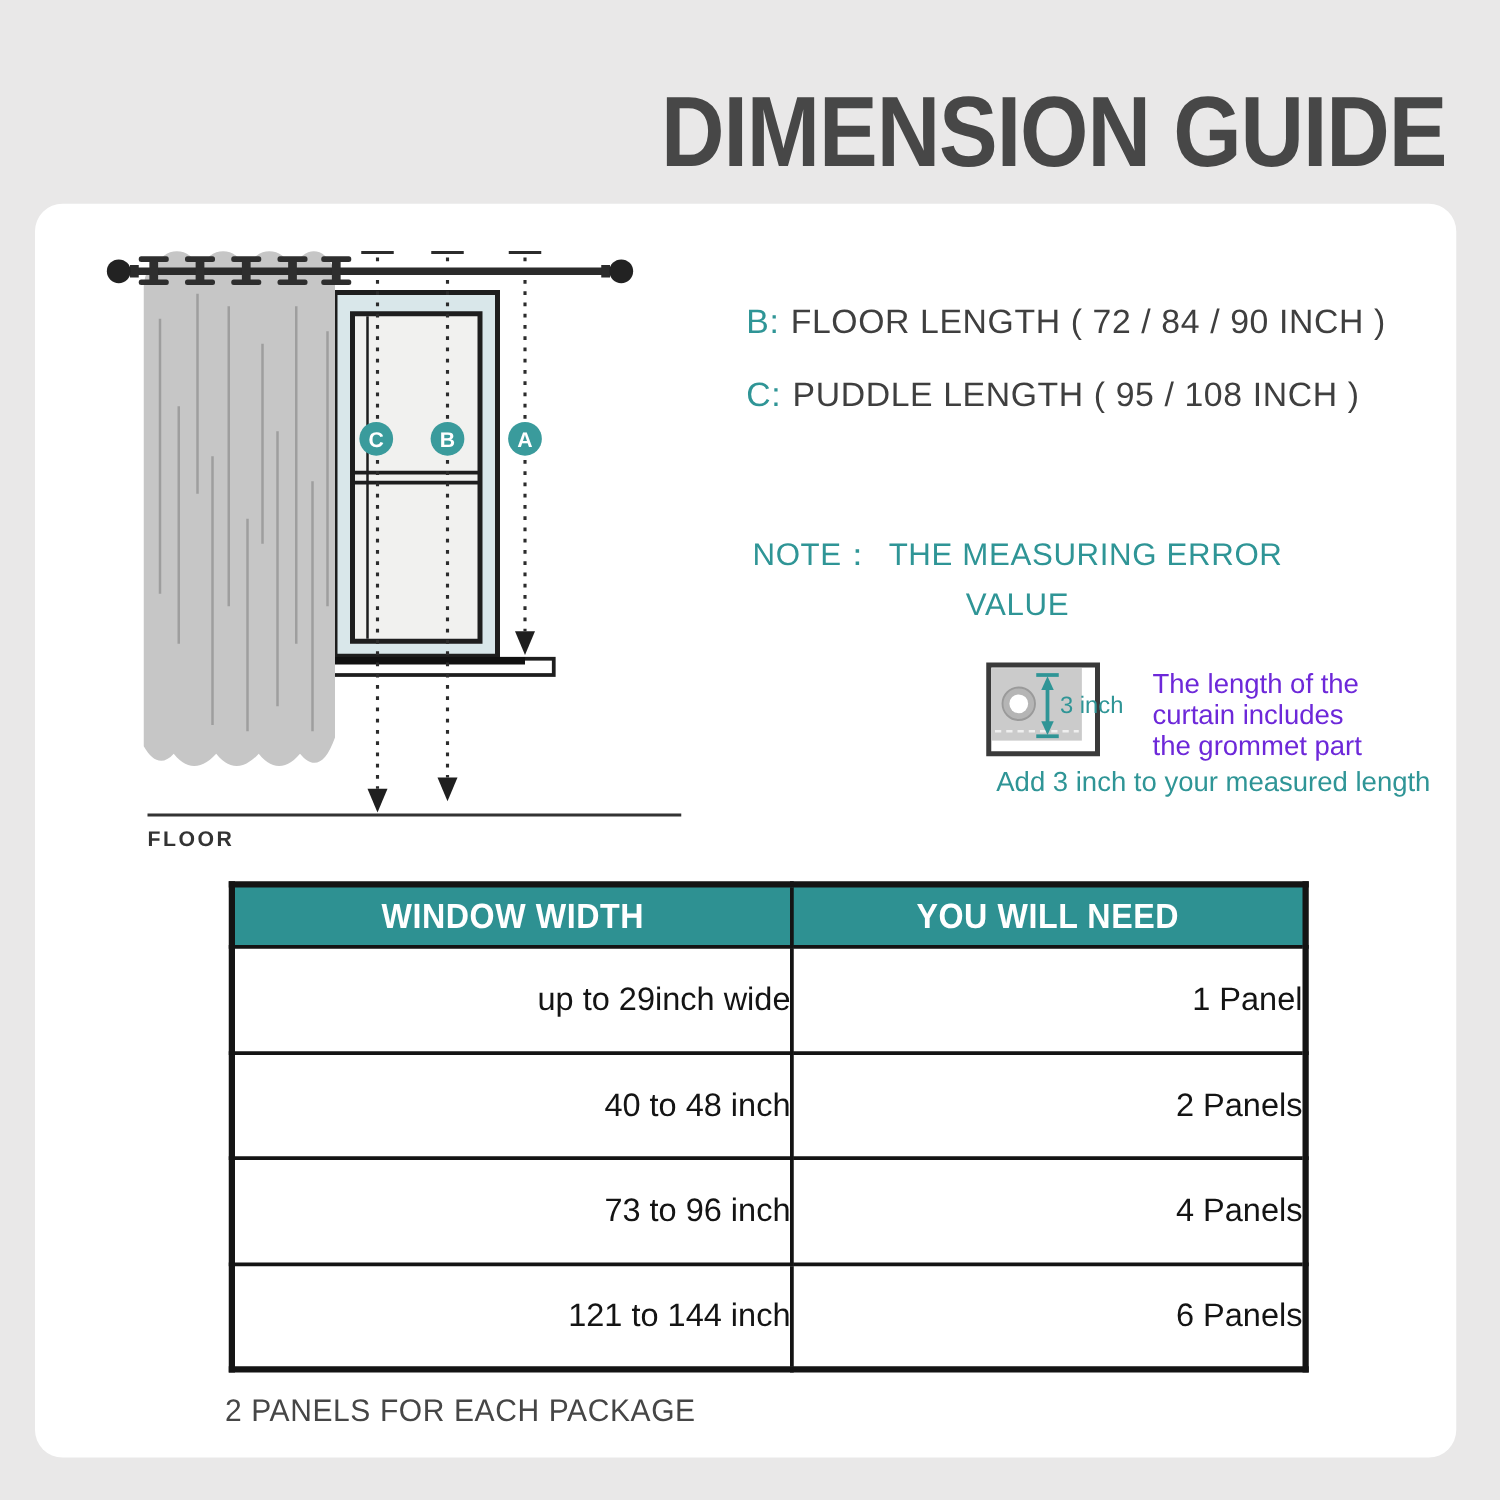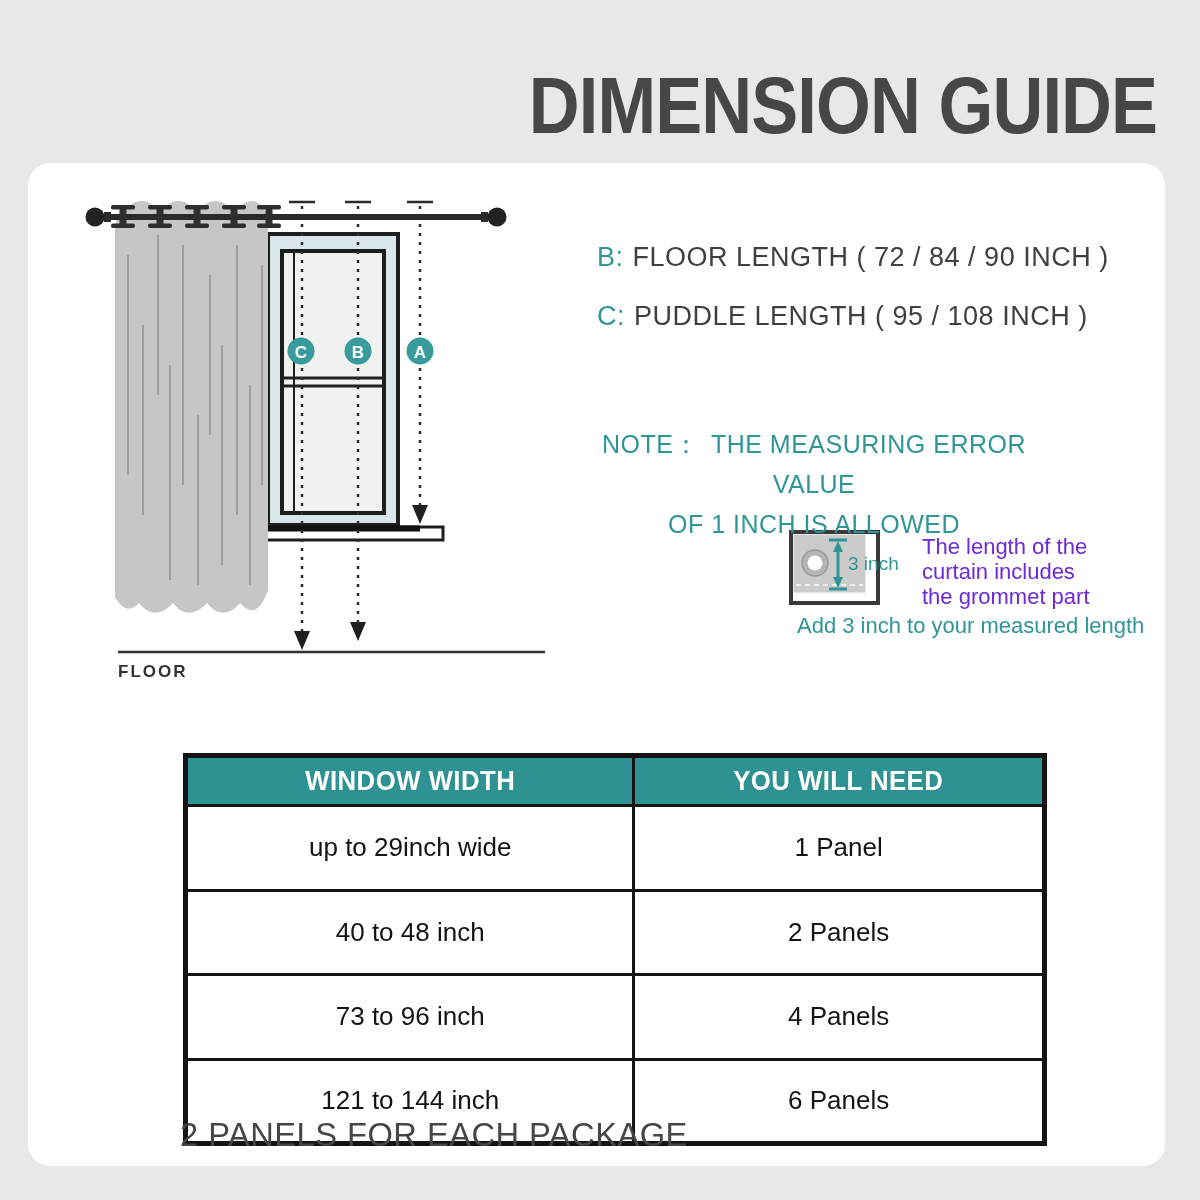--- a/index.html
+++ b/index.html
@@ -62,34 +62,34 @@
   }
 
   table.panels{
     position:absolute;left:183px;top:705px;width:864px;height:393px;
     border-collapse:collapse;table-layout:fixed;
     background:#fff;
   }
   table.panels,table.panels th,table.panels td{
     border:3px solid var(--table-border);
   }
-  table.panels{border-width:5px;margin-top:48px;}
+  table.panels{border-width:5px;}
   table.panels th{
     background:var(--accent-dark);color:#ffffff;
     font-size:28px;font-weight:bold;height:50px;
     text-align:center;vertical-align:middle;
   }
   table.panels th span{display:inline-block;transform:scaleX(0.92);letter-spacing:0.5px;}
   table.panels td{
     font-size:26px;color:#141414;height:49px;
-    text-align:center;vertical-align:middle;
+    text-align:right;vertical-align:middle;
   }
   .footer-note{
     position:absolute;left:180px;top:1115px;
-    font-size:34px;color:#464646;letter-spacing:0.5px;
+    font-size:25px;color:#464646;letter-spacing:0.5px;
   }
   .footer-note span{display:inline-block;transform:scaleX(0.96);transform-origin:left center;}
   .teal-fill{fill:var(--circle);}
   .teal-stroke{stroke:var(--accent);}
 </style>
 </head>
 <body>
 
 <div class="title-wrap">
   <span class="title">DIMENSION GUIDE</span>
@@ -234,21 +234,20 @@
   </div>
   <div class="legend-line">
     <span class="legend-prefix">C:</span><span>PUDDLE LENGTH ( 95 / 108 INCH )</span>
   </div>
 </div>
 
 <div class="note">
   <div>
     <span class="note-prefix">NOTE：</span><span>THE MEASURING ERROR VALUE</span>
   </div>
-  <div>OF 1 INCH IS ALLOWED</div>
 </div>
 
 <div class="grommet-desc">
   <div>The length of the</div>
   <div>curtain includes</div>
   <div>the grommet part</div>
 </div>
 
 <div class="grommet-tip">Add 3 inch to your measured length</div>
 

